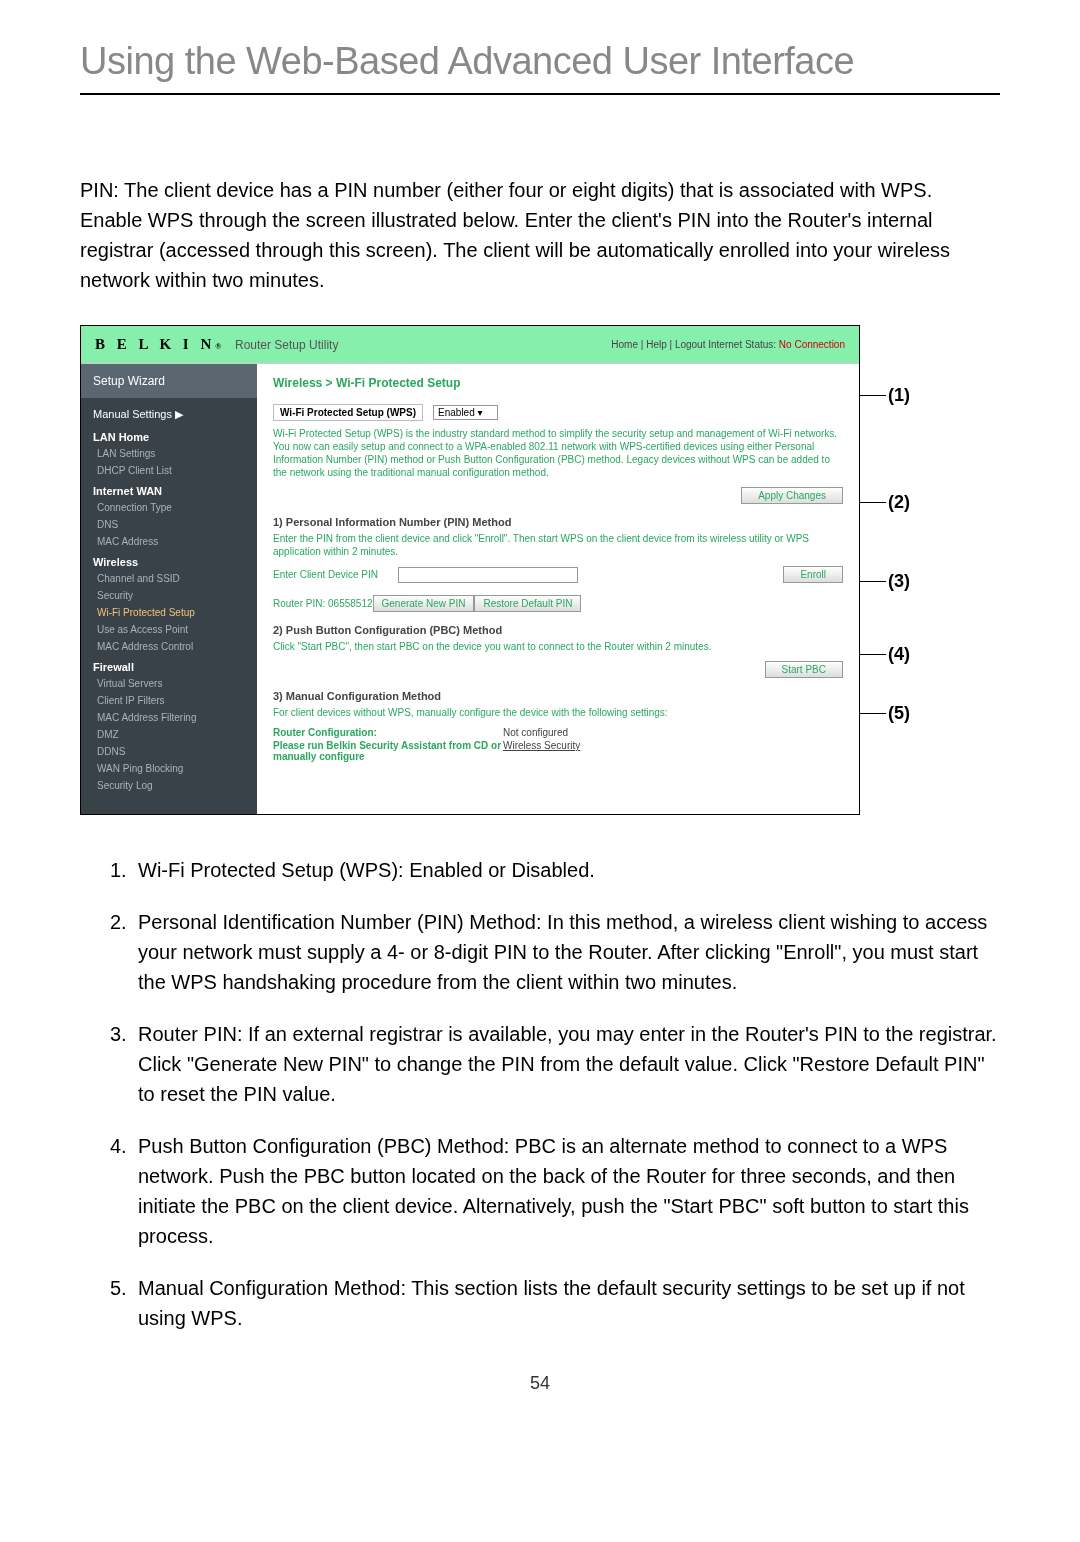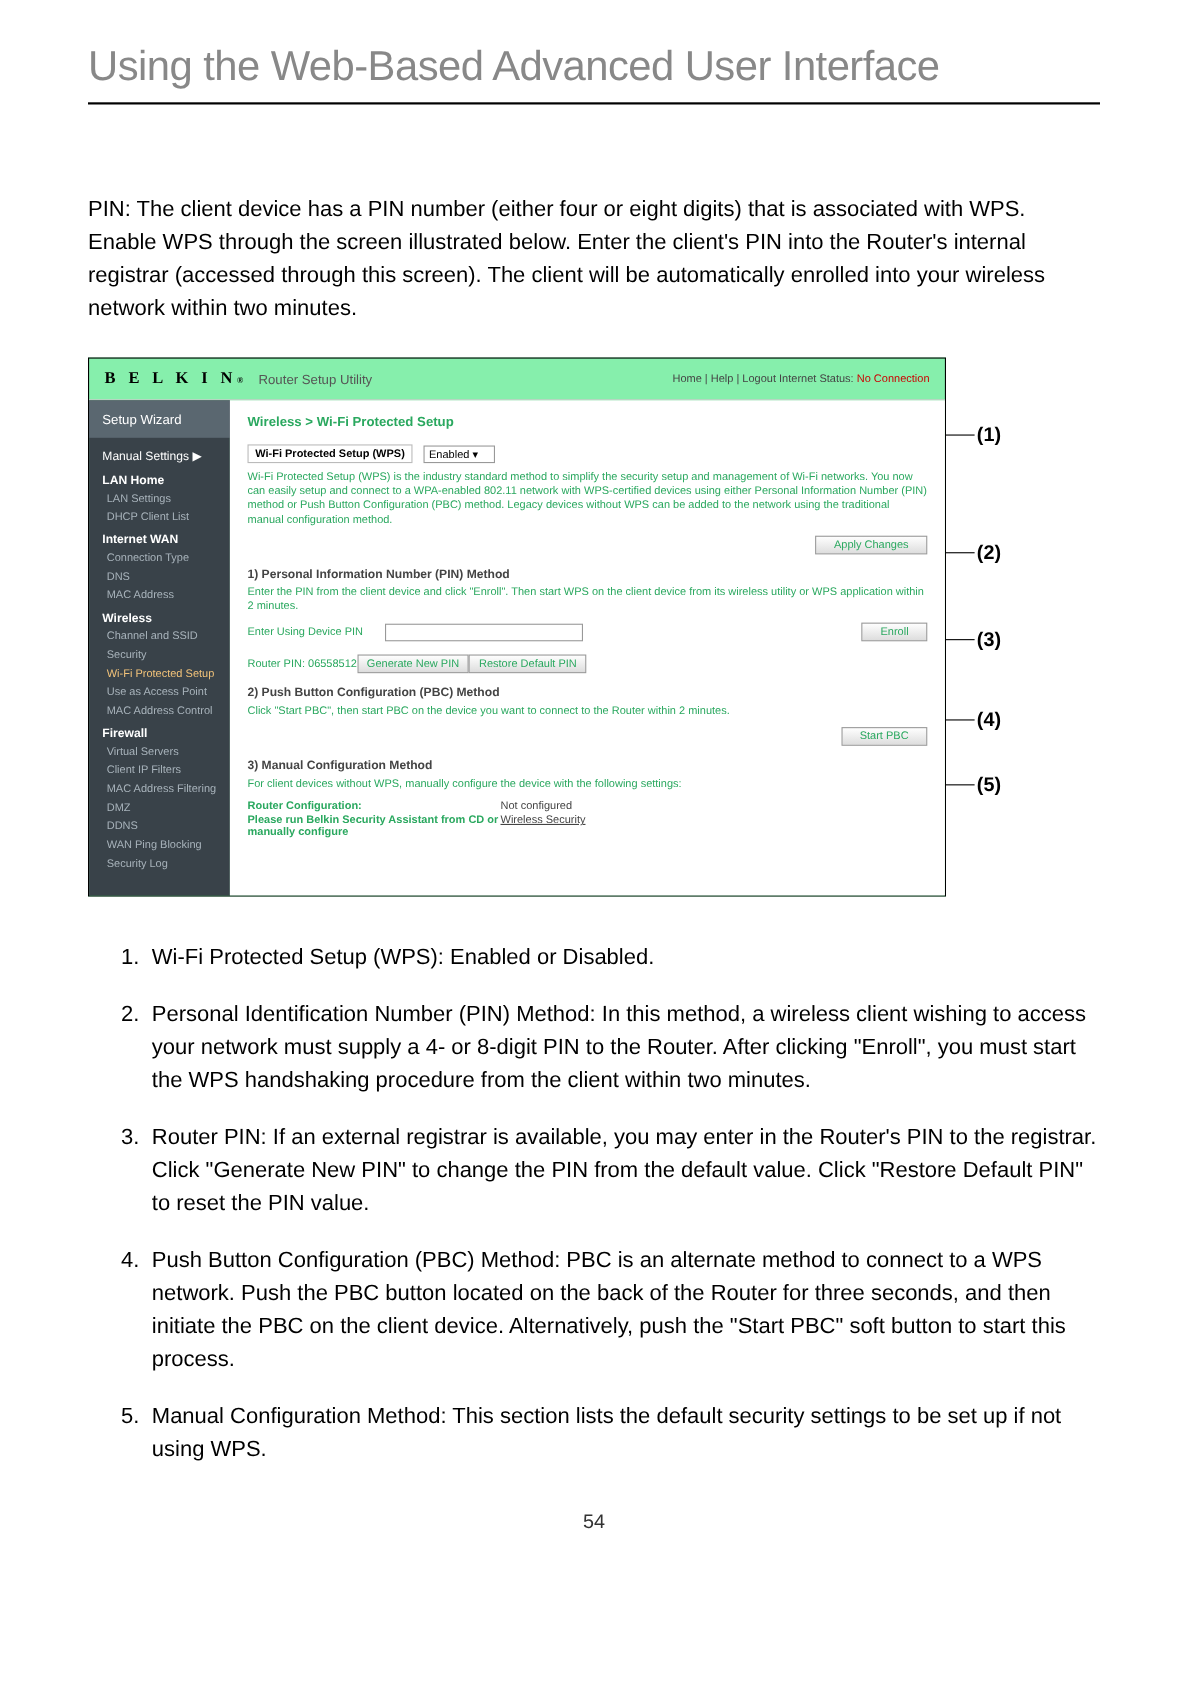--- a/index.html
+++ b/index.html
@@ -57,21 +57,21 @@
     font-size: 12px;
     color: #555;
   }
   .toplinks {
     font-size: 10px;
     color: #444;
   }
   .toplinks .nc { color: #c00; font-weight: normal; }
   .shot-body { display: flex; }
   .sidebar {
-    width: 128px;
+    width: 176px;
     background: #394249;
     color: #cfd6db;
     font-size: 10px;
     padding-bottom: 20px;
   }
   .side-title {
     background: #5a6770;
     color: #fff;
     font-size: 12px;
     padding: 10px 12px;
@@ -153,21 +153,21 @@
         <div class="wps-row">
           <span class="fbox">Wi-Fi Protected Setup (WPS)</span>
           <span class="sel">Enabled ▾</span>
         </div>
         <div class="desc">Wi-Fi Protected Setup (WPS) is the industry standard method to simplify the security setup and management of Wi-Fi networks. You now can easily setup and connect to a WPA-enabled 802.11 network with WPS-certified devices using either Personal Information Number (PIN) method or Push Button Configuration (PBC) method. Legacy devices without WPS can be added to the network using the traditional manual configuration method.</div>
         <div class="right"><span class="btn">Apply Changes</span></div>
 
         <div class="secnum">1) Personal Information Number (PIN) Method</div>
         <div class="desc">Enter the PIN from the client device and click "Enroll". Then start WPS on the client device from its wireless utility or WPS application within 2 minutes.</div>
         <div class="pin-row">
-          <span class="pin-label">Enter Using Device PIN</span>
+          <span class="pin-label">Enter Client Device PIN</span>
           <span class="pin-input"></span>
           <span class="btn" style="margin-left:auto;">Enroll</span>
         </div>
         <div class="router-row">
           <span>Router PIN:  06558512</span>
           <span class="btn">Generate New PIN</span>
           <span class="btn">Restore Default PIN</span>
         </div>
 
         <div class="secnum">2) Push Button Configuration (PBC) Method</div>

